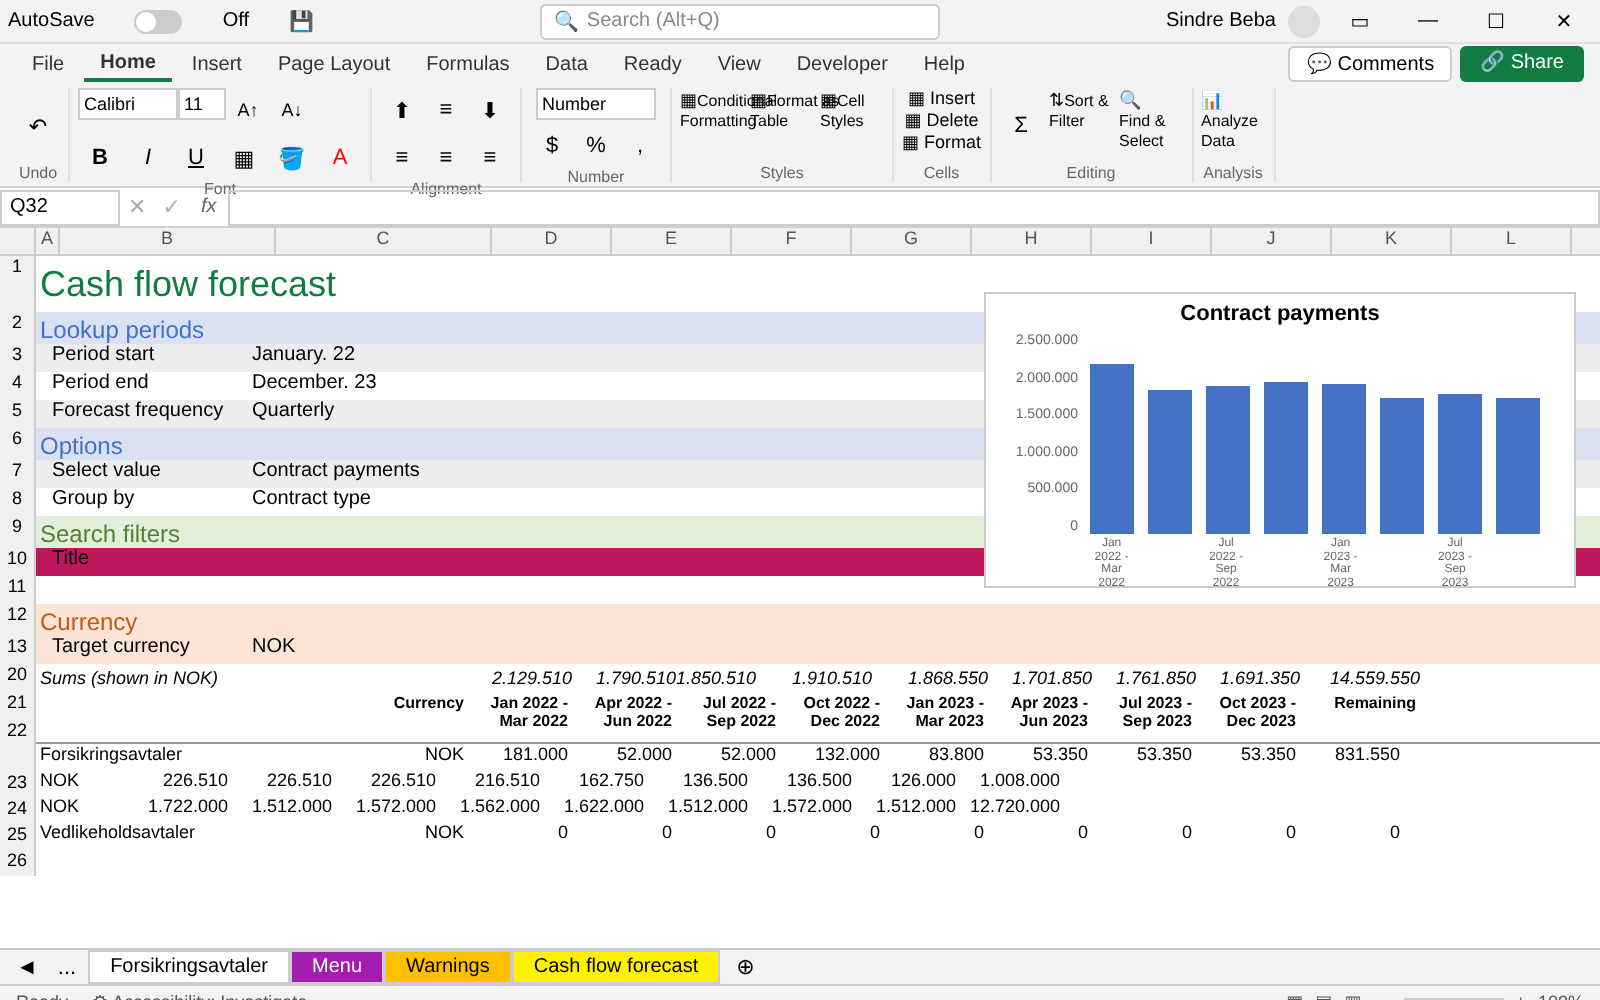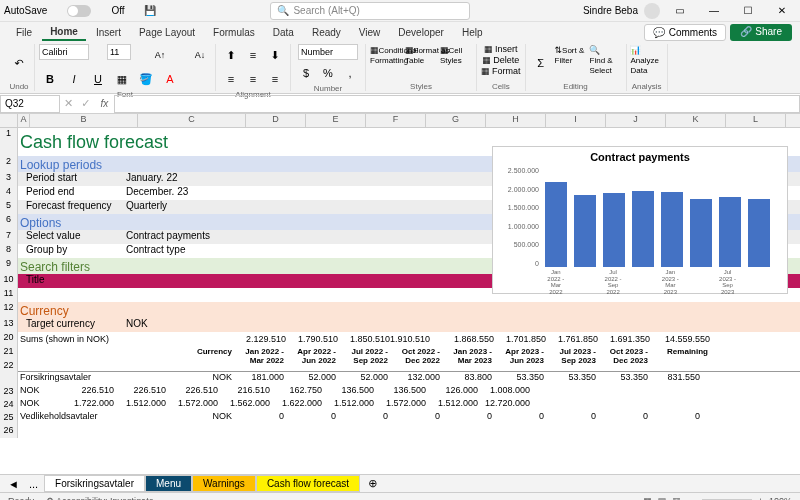--- a/index.html
+++ b/index.html
@@ -52,21 +52,21 @@
 .chart-x{display:flex;padding:2px 20px 0 52px;gap:7px;font-size:6px;color:#666}
 .chart-x span{width:22px;text-align:center;line-height:1.1}
 .datahdr{height:26px;display:flex;font-size:8px;font-weight:600}
 .datahdr div{text-align:right;padding:1px 2px}
 .datarow{height:13px;display:flex;font-size:9px}
 .datarow div{text-align:right;padding:0 2px}
 .datarow div:first-child{text-align:left;width:120px}
 .dcol{width:52px}
 .sheettabs{height:18px;background:#f3f3f3;display:flex;align-items:center;border-top:1px solid #ccc;padding:0 4px;gap:0}
 .stab{padding:2px 10px;font-size:10px;background:#fff;border:1px solid #ccc;cursor:pointer}
-.stab.menu{background:#0c4a6e;color:#fff}
+.stab.menu{background:#a21caf;color:#fff}
 .stab.warn{background:#ffc000}
 .stab.active{background:#fff200}
 .statusbar{height:16px;background:#f3f3f3;display:flex;align-items:center;padding:0 8px;font-size:9px;color:#555;border-top:1px solid #ccc}
 .statusbar .right{margin-left:auto;display:flex;gap:6px;align-items:center}
 </style>
 </head>
 <body>
 
 <div class="titlebar">
   <div class="autosave">
@@ -110,21 +110,21 @@
 
 <div class="ribbon">
   <div class="rgroup">
       <div class="rgroup-content">
         <span class="rbtn">↶</span>
       </div>
       <div class="rgroup-label">Undo</div>
     </div>
   <div class="rgroup">
       <div class="rgroup-content" style="flex-direction:column;gap:2px;align-items:flex-start">
-        <div style="display:flex;gap:18px">
+        <div style="display:flex;gap:0">
           <span class="rdrop">Calibri</span>
           <span class="rdrop" style="width:24px">11</span>
           <span class="rbtn" style="font-size:9px">A↑</span>
           <span class="rbtn" style="font-size:9px">A↓</span>
         </div>
         <div style="display:flex;gap:2px">
           <span class="rbtn">
             <b>B</b>
           </span>
           <span class="rbtn">
@@ -277,26 +277,26 @@
     <div class="section green">Search filters</div>
     <div class="row" style="background:#be185d">
         <div class="lbl">Title</div>
       </div>
     <div class="row"></div>
     <div class="section orange">Currency</div>
     <div class="row" style="background:#fce4d6">
         <div class="lbl">Target currency</div>
         <div class="val">NOK</div>
       </div>
-    <div class="row" style="font-size:9px;padding:2px 0">
+    <div class="row" style="font-style:italic;font-size:9px;padding:2px 0">
         <div style="width:216px;padding-left:2px">Sums (shown in NOK)</div>
       <div class="dcol" style="text-align:right">2.129.510</div>
       <div class="dcol" style="text-align:right">1.790.510</div>
-      <div class="dcol" style="text-align:right">1.850.510</div>
-      <div class="dcol" style="text-align:left">1.910.510</div>
+      <div class="dcol" style="">1.850.510</div>
+      <div class="dcol" style="text-align:center">1.910.510</div>
       <div class="dcol" style="text-align:right">1.868.550</div>
       <div class="dcol" style="text-align:right">1.701.850</div>
       <div class="dcol" style="text-align:right">1.761.850</div>
       <div class="dcol" style="text-align:right">1.691.350</div>
       <div class="dcol" style="text-align:right;width:60px">14.559.550</div>
     </div>
     <div class="datahdr" style="border-bottom:1px solid #999">
       <div style="width:170px"></div>
         <div style="width:46px;text-align:right">Currency</div>
       <div class="dcol">Jan 2022 - Mar 2022</div>

